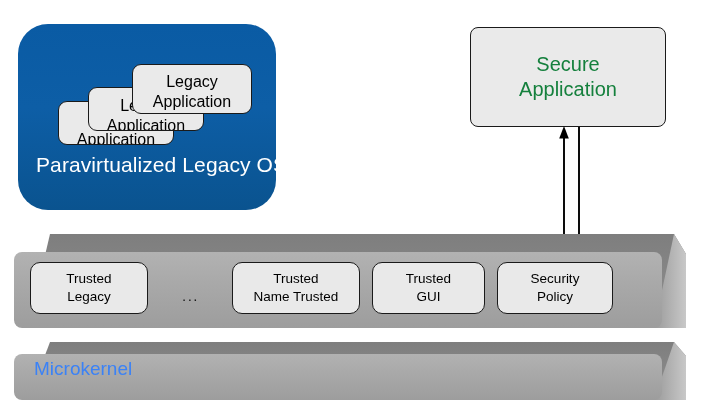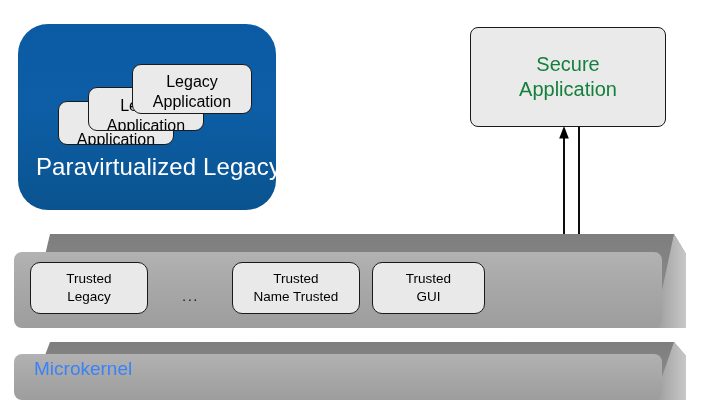--- a/index.html
+++ b/index.html
@@ -42,21 +42,21 @@
     height: 174px;
     border-radius: 0 26px 26px 0;
     background: linear-gradient(90deg, #0a5396 0%, #0d69b4 55%, #0f6fbb 100%);
     z-index: -1;
   }
   .os-label {
     position: absolute;
     left: 18px;
     top: 129px;
     color: #ffffff;
-    font-size: 24px;
+    font-size: 21px;
     letter-spacing: 0.1px;
     white-space: nowrap;
   }
 
   
   .app-card {
     position: absolute;
     background: #eaeaea;
     border: 1.6px solid #1a1a1a;
     border-radius: 9px;
@@ -235,20 +235,26 @@
     </div>
   </div>
 
   <div class="svc-box" style="left:372px; top:262px; width:113px; height:52px;">
     <div>
       <div>Trusted</div>
       <div>GUI</div>
     </div>
   </div>
 
+  <div class="svc-box" style="left:497px; top:262px; width:116px; height:52px;">
+    <div>
+      <div>Security</div>
+      <div>Policy</div>
+    </div>
+  </div>
 
   <div class="slab kernel-slab">
     <svg class="slab-top" viewBox="0 0 672 60" preserveAspectRatio="none">
       <defs>
         <linearGradient id="knTop" x1="0" y1="0" x2="0" y2="1">
           <stop offset="0%" stop-color="#7e7e7e"></stop>
           <stop offset="100%" stop-color="#909090"></stop>
         </linearGradient>
         <linearGradient id="knSide" x1="0" y1="0" x2="1" y2="0">
           <stop offset="0%" stop-color="#9a9a9a"></stop>

